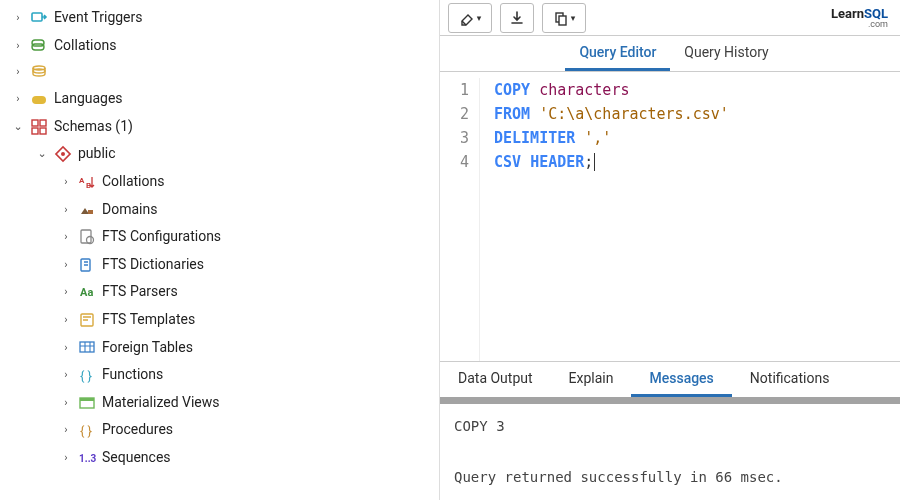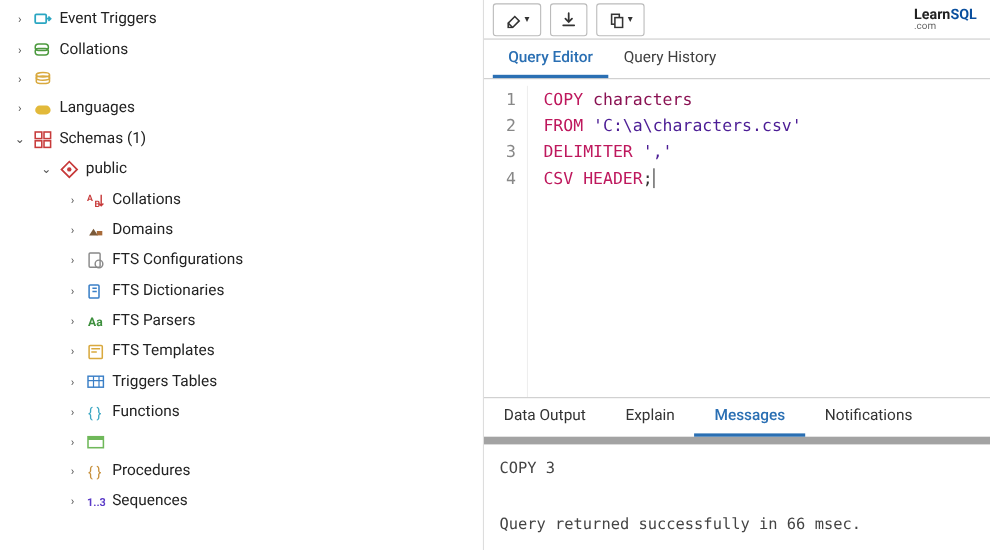--- a/index.html
+++ b/index.html
@@ -76,25 +76,26 @@
 .caret-down-sm { font-size: 9px; color: #333; }
 .logo {
   position: absolute;
   right: 12px;
   top: 6px;
   font-size: 13px;
   font-weight: 700;
   color: #222;
 }
 .logo .sql { color: #0a4f9e; }
-.logo .sub { display:block; font-size:9px; font-weight:400; color:#666; margin-top:-2px;}
+.logo .sub { display:block; font-size:9px; font-weight:400; color:#666; text-align:right; margin-top:-2px;}
 .tabs {
   display: flex;
   border-bottom: 1px solid #ccc;
   padding-left: 8px;
+  justify-content: center;
 }
 .tab {
   padding: 8px 14px;
   font-size: 14px;
   color: #404040;
   cursor: pointer;
   border-bottom: 3px solid transparent;
 }
 .tab.active {
   color: #2a6fb3;
@@ -117,23 +118,23 @@
   padding-right: 10px;
   user-select: none;
   border-right: 1px solid #eee;
 }
 .gutter div { padding: 0 0; }
 .code {
   padding-left: 14px;
   color: #333;
 }
 .code div { white-space: pre; }
-.kw { color: #be185d; font-weight: 400; }
+.kw { color: #3b82f6; font-weight: 700; }
 .ident { color: #8a1253; font-weight: 500; }
-.str { color: #4c1d95; }
+.str { color: #a16207; }
 .punct { color: #333; }
 .cursor {
   display: inline-block;
   width: 1px;
   height: 18px;
   background: #333;
   vertical-align: text-bottom;
   margin-left: 1px;
 }
 .output-panel {
@@ -290,39 +291,40 @@
       <span>FTS Templates</span>
     </div>
     <div class="tree-item indent-2">
       <span class="caret">›</span>
       <span class="icon">
         <svg width="18" height="18" viewBox="0 0 18 18">
           <rect x="2" y="4" width="14" height="10" fill="none" stroke="#3a7fc7" stroke-width="1.3"></rect>
           <path d="M2 8 h14 M7 4 v10 M12 4 v10" stroke="#3a7fc7" stroke-width="1.1"></path>
         </svg>
       </span>
-      <span>Triggers Tables</span>
+      <span>Foreign Tables</span>
     </div>
     <div class="tree-item indent-2">
       <span class="caret">›</span>
       <span class="icon">
         <svg width="18" height="18" viewBox="0 0 18 18">
           <text x="2" y="14" font-size="13" fill="#3aa6c2">{ }</text>
         </svg>
       </span>
       <span>Functions</span>
     </div>
     <div class="tree-item indent-2">
       <span class="caret">›</span>
       <span class="icon">
         <svg width="18" height="18" viewBox="0 0 18 18">
           <rect x="2" y="4" width="14" height="10" fill="none" stroke="#6fb85a" stroke-width="1.4"></rect>
           <rect x="2" y="4" width="14" height="3" fill="#6fb85a"></rect>
         </svg>
       </span>
+      <span>Materialized Views</span>
     </div>
     <div class="tree-item indent-2">
       <span class="caret">›</span>
       <span class="icon">
         <svg width="18" height="18" viewBox="0 0 18 18">
           <text x="2" y="14" font-size="13" fill="#c78f3a">{ }</text>
         </svg>
       </span>
       <span>Procedures</span>
     </div>

